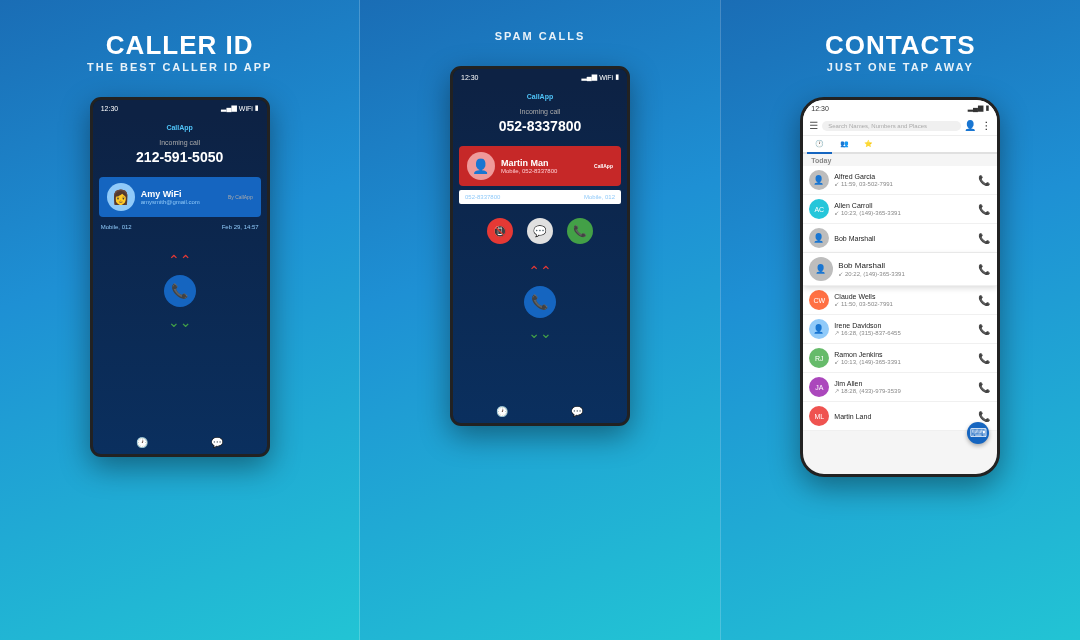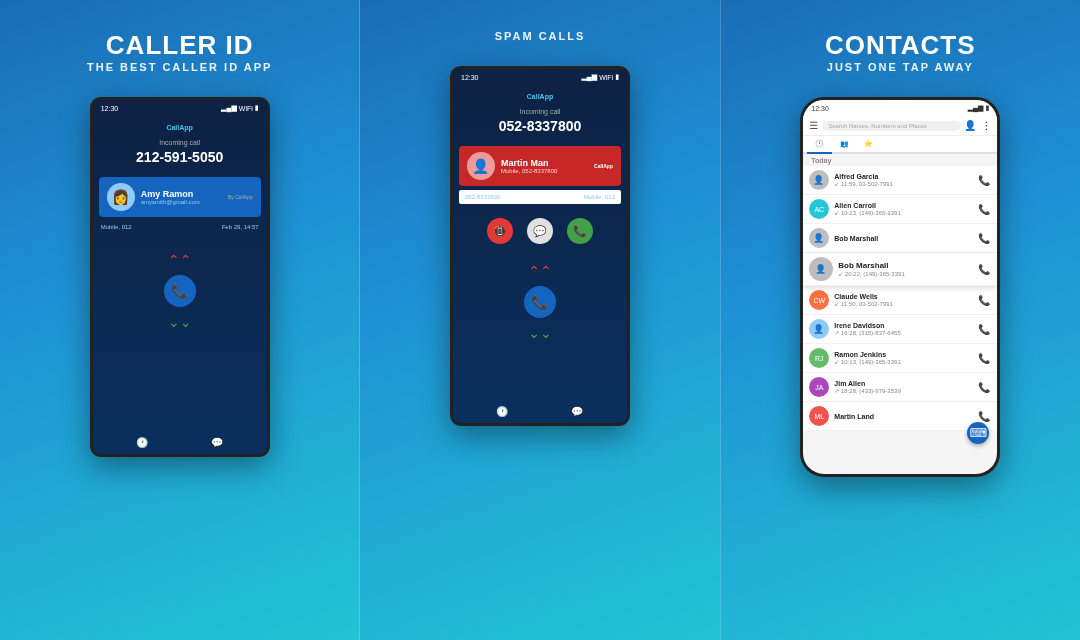--- a/index.html
+++ b/index.html
@@ -332,21 +332,21 @@
       flex-shrink: 0;
       overflow: hidden;
     }
     .contact-av.orange { background: #ff7043; }
     .contact-av.teal { background: #26c6da; }
     .contact-av.green { background: #66bb6a; }
     .contact-av.purple { background: #ab47bc; }
     .contact-av.red { background: #ef5350; }
 
     .contact-info { flex: 1; }
-    .contact-name { font-size: 7px; font-weight: bold; color: #222; }
+    .contact-name { font-size: 7px; font-weight: normal; color: #222; }
     .contact-detail { font-size: 6px; color: #888; }
     .contact-call-icon { font-size: 10px; color: #1565c0; }
 
     .fab-btn {
       position: absolute;
       bottom: 14px;
       right: 8px;
       width: 22px; height: 22px;
       border-radius: 50%;
       background: #1565c0;
@@ -376,21 +376,21 @@
       </div>
     </div>
     <div class="call-screen">
       <div class="call-app-logo">CallApp</div>
       <div class="incoming-call-label">Incoming call</div>
       <div class="phone-number-display">212-591-5050</div>
 
       <div class="caller-info-bar">
         <div class="caller-avatar">👩</div>
         <div>
-          <div class="caller-name">Amy Ramon</div>
+          <div class="caller-name">Amy WiFi</div>
           <div class="caller-email">amysmith@gmail.com</div>
         </div>
         <div class="by-callapp">By CallApp</div>
       </div>
 
       <div class="call-meta-bar">
         <span>Mobile, 012</span>
         <span>Feb 29, 14:57</span>
       </div>
 

